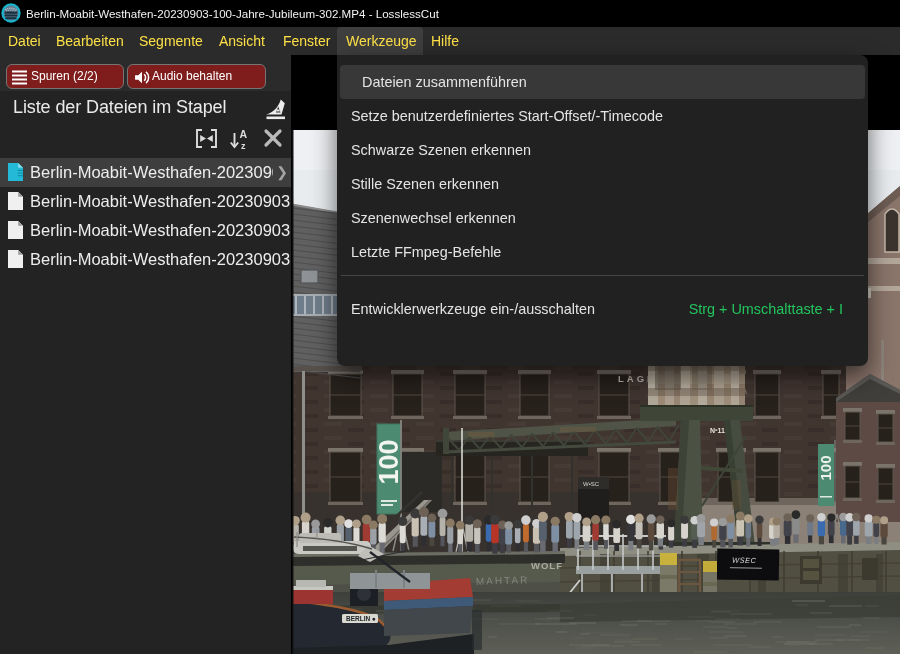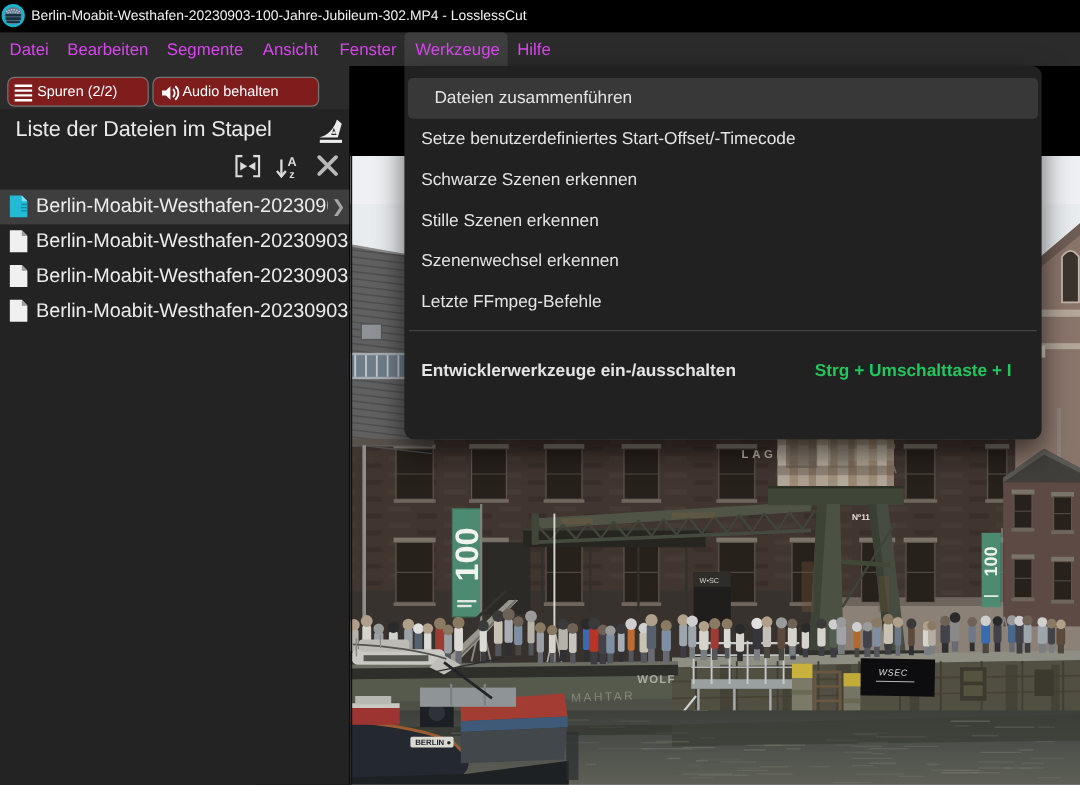--- a/index.html
+++ b/index.html
@@ -5,35 +5,35 @@
   * { margin:0; padding:0; box-sizing:border-box; }
   html,body { width:900px; height:654px; overflow:hidden; background:#000;
     font-family:"Liberation Sans", sans-serif; }
   .abs { position:absolute; }
   
   #titlebar { left:0; top:0; width:900px; height:14px; background:#000; z-index:40; }
   #titletext { left:26px; top:0; height:27px; line-height:27px; color:#f2f2f2;
     font-size:11.6px; letter-spacing:0px; white-space:nowrap; }
   
   #menubar { left:0; top:27px; width:900px; height:28px; background:#2b2b2b; z-index:40; }
-  .mitem { position:absolute; top:0; height:28px; line-height:28px; color:#d946ef;
+  .mitem { position:absolute; top:0; height:28px; line-height:28px; color:#fde047;
     font-size:14px; white-space:nowrap; }
   #wzhl { position:absolute; left:337px; top:0; width:86px; height:28px;
     background:#3e3e3e; border-radius:4px 4px 0 0; }
   
   #dropdown { left:337px; top:55px; width:531px; height:311px; background:#212121;
     border-radius:0 8px 8px 8px; z-index:50;
     box-shadow:0 10px 24px rgba(0,0,0,0.6); padding-top:10px; }
   .ditem { position:relative; height:34px; line-height:34px; color:#e4e4e4;
     font-size:14.4px; padding-left:14px; white-space:nowrap; }
   .ditem.sel { background:#383838; border-radius:4px; margin:0 3px;
     padding-left:22px; }
   .dsep { height:1px; background:#454545; margin:6px 4px 0 4px; }
   .ditem .short { position:absolute; right:25px; top:0; color:#22c55e; }
-  .ditem.last { margin-top:16px;font-weight:bold; }
+  .ditem.last { margin-top:16px; }
   
   #sidebar { left:0; top:55px; width:291px; height:599px; background:#232323; z-index:30; }
   #btnrow { position:absolute; left:0; top:0; width:291px; height:36px; background:#2b2b2b; }
   .btn { position:absolute; top:9px; height:25px; border:1px solid #757575;
     border-radius:6px; background:#7f1d1d; color:#fff; font-size:12px;
     line-height:23px; white-space:nowrap; }
   #btn1 { left:6px; width:118px; }
   #btn2 { left:127px; width:139px; }
   #listhdr { position:absolute; left:13px; top:42px; color:#eaeaea; font-size:18px; letter-spacing:-0.1px; }
   #rows { position:absolute; left:0; top:103px; width:291px; }

